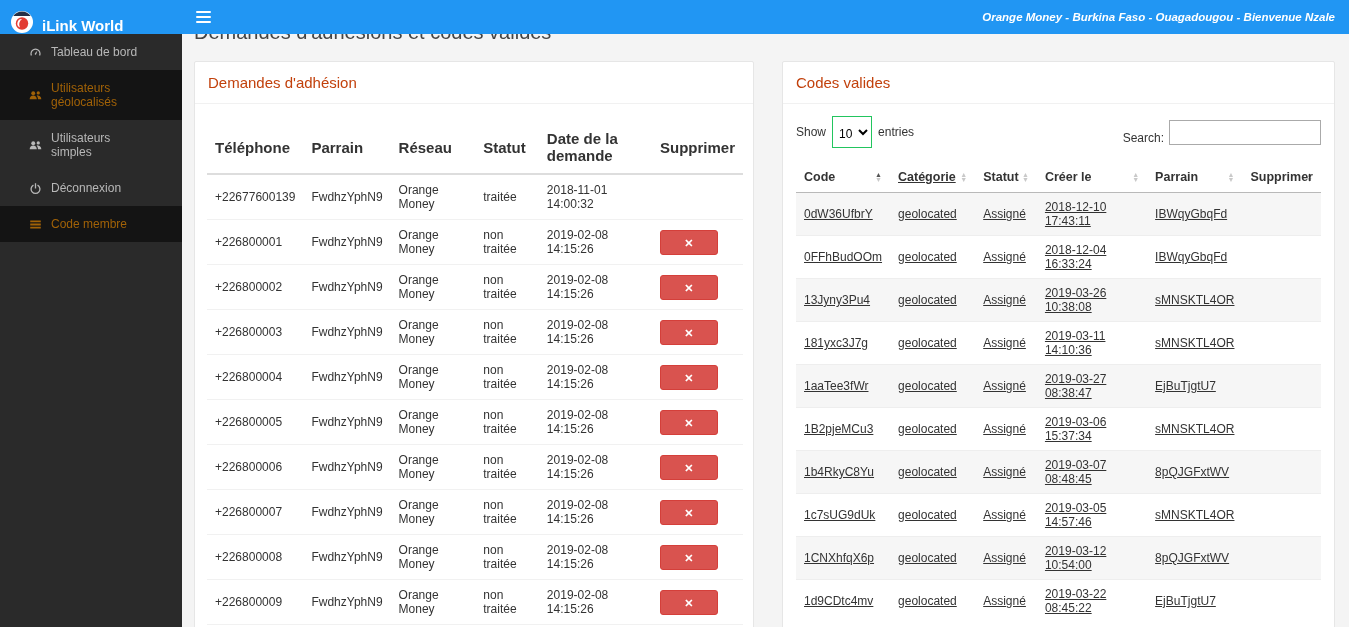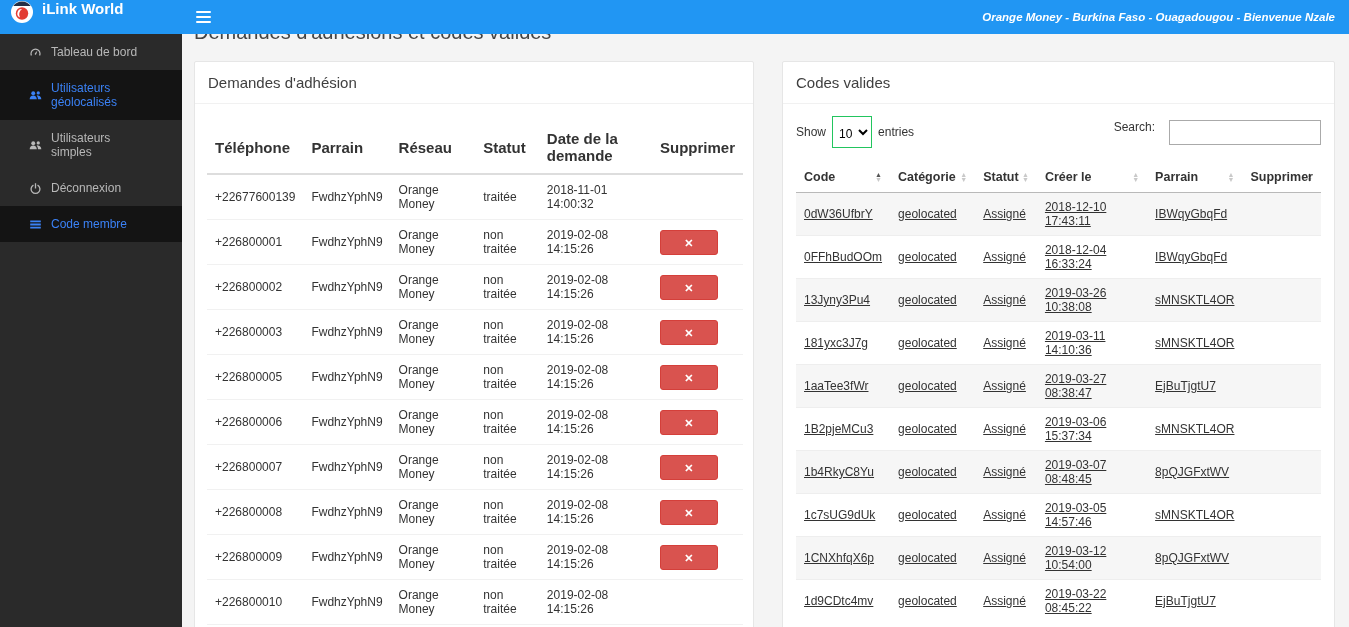--- a/index.html
+++ b/index.html
@@ -1,52 +1,52 @@
 <!DOCTYPE html>
 <html><head>
 <meta charset="utf-8">
 <style>
   * { box-sizing: border-box; margin: 0; padding: 0; }
   html, body { width: 1349px; height: 627px; overflow: hidden; }
   body { font-family: "Liberation Sans", sans-serif; background: #f4f4f4; color: #333; }
 
   
   .topbar { position: fixed; top: 0; left: 0; right: 0; height: 34px; background: #2196f3; display: flex; align-items: stretch; z-index: 20; }
-  .brand { width: 182px; display: flex; align-items: flex-start; gap: 8px; padding-left: 10px; color: #fff; font-size: 15px; font-weight: bold; flex-shrink: 0; }
+  .brand { width: 182px; display: flex; align-items: flex-end; gap: 8px; padding-left: 10px; color: #fff; font-size: 15px; font-weight: bold; flex-shrink: 0; }
   .hamburger { width: 42px; display: flex; flex-direction: column; align-items: center; justify-content: center; cursor: pointer; }
   .hamburger .bar { width: 15px; height: 2px; background: #fff; margin: 1.6px 0; border-radius: 1px; }
   .topbar-right { margin-left: auto; display: flex; align-items: center; padding-right: 14px; color: #fff; font-size: 11.5px; font-weight: bold; font-style: italic; }
 
   
   .sidebar { position: fixed; top: 34px; left: 0; bottom: 0; width: 182px; background: #2a2a2a; z-index: 15; }
   .side-item { display: flex; align-items: center; gap: 9px; padding: 11px 28px; font-size: 12px; color: #b8b8b8; cursor: pointer; }
-  .side-item.active { background: #141414; color: #3b82f6; }
+  .side-item.active { background: #141414; color: #a16207; }
   .side-item .icn { display: inline-flex; width: 14px; justify-content: center; flex-shrink: 0; }
 
   
   .content { margin-left: 182px; padding: 10px 14px 0 12px; }
   .page-title { font-size: 20px; font-weight: 400; color: #444; margin: 11px 0 17px 0; }
   .cards { display: flex; align-items: flex-start; }
   .card { background: #fff; border: 1px solid #e6e6e6; border-radius: 2px; }
   .card-left { width: 560px; flex-shrink: 0; }
   .card-right { flex: 1; margin-left: 28px; }
-  .card-header { padding: 12px 13px; font-size: 15px; color: #404040; border-bottom: 1px solid #f1f1f1; }
+  .card-header { padding: 12px 13px; font-size: 15px; color: #c2410c; border-bottom: 1px solid #f1f1f1; }
 
   
   table { border-collapse: collapse; }
   .tbl-adh { margin: 17px 12px 12px 12px; width: 536px; font-size: 12px; }
   .tbl-adh th { text-align: left; padding: 9px 8px; border-bottom: 2px solid #ddd; font-size: 15px; color: #333; }
   .tbl-adh td { padding: 8px; border-bottom: 1px solid #f1f1f1; vertical-align: middle; }
   .btn-delete { width: 58px; height: 25px; background: #d9534f; border: 1px solid #d43f3a; border-radius: 3px; color: #fff; display: flex; align-items: center; justify-content: center; cursor: pointer; }
   .x-icon::before { content: "✕"; font-size: 11px; font-weight: bold; }
 
   
   .controls { display: flex; align-items: center; padding: 12px 13px 6px 13px; font-size: 12px; color: #333; }
   .controls select { margin: 0 6px; font-size: 12px; height: 32px; border: 1px solid #22c55e; background: #fff; padding: 9px 2px; }
-  .search-wrap { margin-left: auto; display: flex; align-items: flex-start; gap: 14px; }
+  .search-wrap { margin-left: auto; display: flex; align-items: flex-end; gap: 5px; }
   .search-wrap input { width: 152px; height: 25px; border: 1px solid #aaa; padding: 2px 6px; font-size: 12px; background: #fff; }
 
   .tbl-codes { margin: 8px 13px 0 13px; width: calc(100% - 26px); font-size: 12px; }
   .tbl-codes th { text-align: left; padding: 8px; border-bottom: 1px solid #b9b9b9; font-size: 12.5px; cursor: pointer; white-space: nowrap; }
   .tbl-codes td { padding: 7px 8px; text-decoration: underline; }
   .tbl-codes tbody tr:nth-child(odd) { background: #f6f6f6; }
   .tbl-codes tbody tr { border-top: 1px solid #eee; }
   .sort-icon { float: right; display: inline-flex; flex-direction: column; font-size: 7px; line-height: 5px; color: #c9c9c9; margin-left: 8px; margin-top: 2px; }
   .sort-icon .on { color: #555; }
 
@@ -185,20 +185,32 @@
               <td>Orange Money</td>
               <td>non traitée</td>
               <td>2019-02-08 14:15:26</td>
               <td>
                 <button class="btn-delete">
                   <span class="x-icon"></span>
                 </button>
               </td>
             </tr>
             <tr>
+              <td>+226800004</td>
+              <td>FwdhzYphN9</td>
+              <td>Orange Money</td>
+              <td>non traitée</td>
+              <td>2019-02-08 14:15:26</td>
+              <td>
+                <button class="btn-delete">
+                  <span class="x-icon"></span>
+                </button>
+              </td>
+            </tr>
+            <tr>
               <td>+226800005</td>
               <td>FwdhzYphN9</td>
               <td>Orange Money</td>
               <td>non traitée</td>
               <td>2019-02-08 14:15:26</td>
               <td>
                 <button class="btn-delete">
                   <span class="x-icon"></span>
                 </button>
               </td>
@@ -278,21 +290,21 @@
         </div>
       </div>
 
       <table class="tbl-codes">
         <thead>
             <tr>
               <th style="width: 90px; margin-top: 36px;"><span class="sort-icon">
                   <span class="on">▲</span>
                   <span>▼</span>
                 </span><span>Code</span></th>
-              <th style="width: 86px;"><span class="sort-icon">
+              <th style="width: 86px; text-decoration: underline;"><span class="sort-icon">
                   <span>▲</span>
                   <span>▼</span>
                 </span><span>Catégorie</span></th>
               <th style="width: 62px;"><span class="sort-icon">
                   <span>▲</span>
                   <span>▼</span>
                 </span><span>Statut</span></th>
               <th style="width: 114px;"><span class="sort-icon">
                   <span>▲</span>
                   <span>▼</span>

